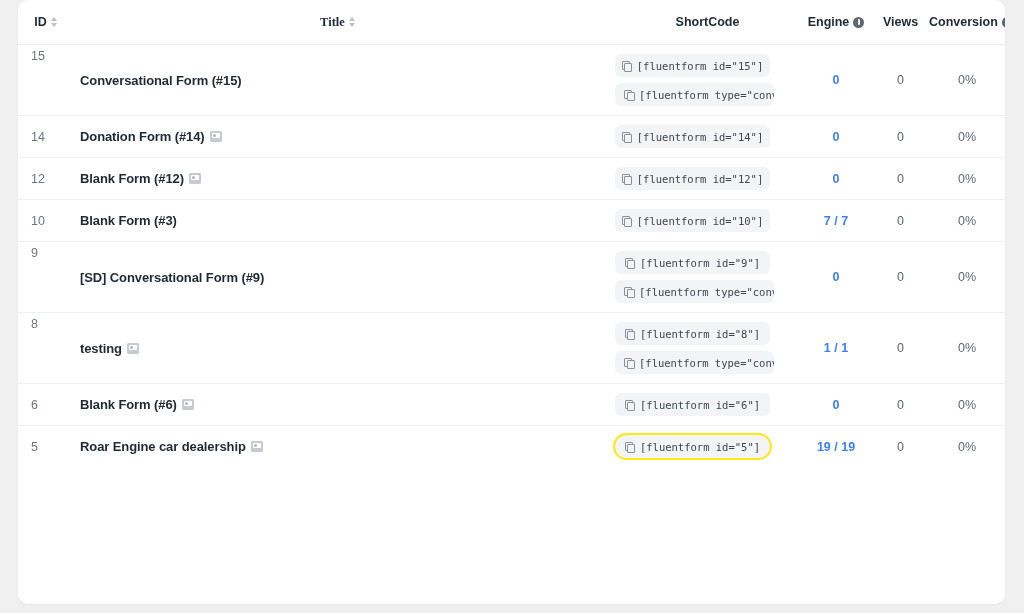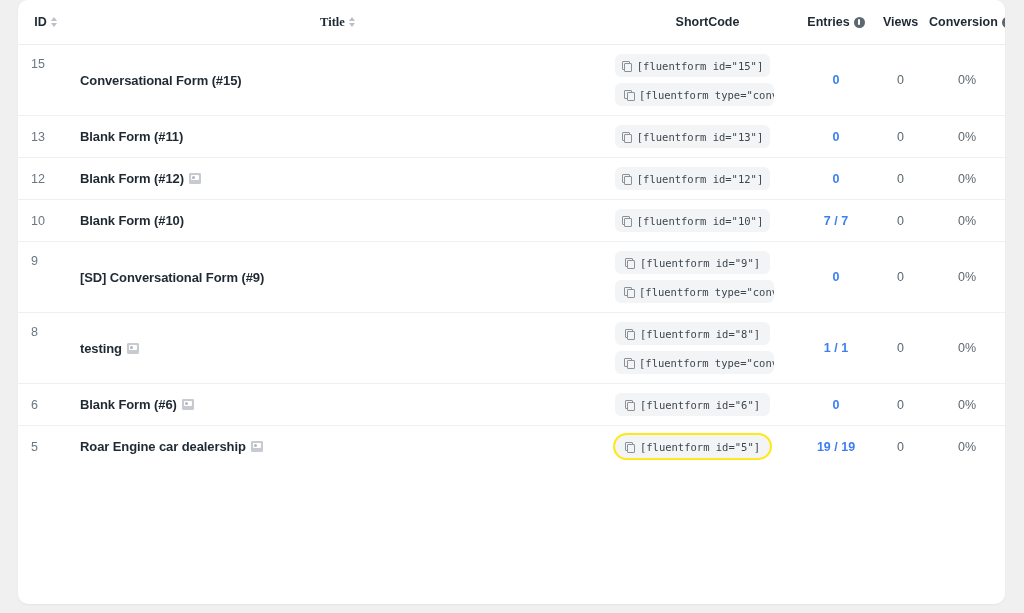--- a/index.html
+++ b/index.html
@@ -115,21 +115,21 @@
   tbody td {
     padding: 0;
     vertical-align: middle;
     font-size: 13px;
     color: #1f2933;
   }
 
   td.cell-id {
     vertical-align: top;
     padding-left: 13px;
-    padding-top: 12px;
+    padding-top: 4px;
     font-size: 12.5px;
     color: #6b7682;
     font-weight: 400;
   }
   td.cell-id.mid {
     vertical-align: middle;
     padding-top: 0;
   }
 
   td.cell-title {
@@ -284,21 +284,21 @@
               </span>
           </span>
         </th>
         <th class="h-short">
           <span class="hcell">
             <span>ShortCode</span>
           </span>
         </th>
         <th class="h-entries">
           <span class="hcell">
-            <span>Entries</span>
+            <span>Engine</span>
             <span class="info-icon"></span>
           </span>
         </th>
         <th class="h-views">
           <span class="hcell">
             <span>Views</span>
           </span>
         </th>
         <th class="h-conv">
           <span class="hcell">
@@ -326,31 +326,32 @@
                 <span class="copy-icon"></span>
                 <span class="sc-text">[fluentform type="conve…</span>
               </div>
             </div>
           </td>
           <td class="cell-entries"><span class="entries-link">0</span></td>
           <td class="cell-views"><span class="views-val">0</span></td>
           <td class="cell-conv"><span class="conv-val">0%</span></td>
         </tr>
         <tr>
-          <td class="cell-id mid">13</td>
-          <td class="cell-title">
-            <div class="title-wrap">
-              <span class="title-text">Blank Form (#11)</span>
-            </div>
-          </td>
-          <td class="cell-short">
-            <div class="sc-stack">
-              <div class="shortcode wide">
-                <span class="copy-icon"></span>
-                <span class="sc-text">[fluentform id="13"]</span>
+          <td class="cell-id mid">14</td>
+          <td class="cell-title">
+            <div class="title-wrap">
+              <span class="title-text">Donation Form (#14)</span>
+              <span class="form-badge-icon"></span>
+            </div>
+          </td>
+          <td class="cell-short">
+            <div class="sc-stack">
+              <div class="shortcode wide">
+                <span class="copy-icon"></span>
+                <span class="sc-text">[fluentform id="14"]</span>
               </div>
             </div>
           </td>
           <td class="cell-entries"><span class="entries-link">0</span></td>
           <td class="cell-views"><span class="views-val">0</span></td>
           <td class="cell-conv"><span class="conv-val">0%</span></td>
         </tr>
         <tr>
           <td class="cell-id mid">12</td>
           <td class="cell-title">
@@ -368,21 +369,21 @@
             </div>
           </td>
           <td class="cell-entries"><span class="entries-link">0</span></td>
           <td class="cell-views"><span class="views-val">0</span></td>
           <td class="cell-conv"><span class="conv-val">0%</span></td>
         </tr>
         <tr>
           <td class="cell-id mid">10</td>
           <td class="cell-title">
             <div class="title-wrap">
-              <span class="title-text">Blank Form (#10)</span>
+              <span class="title-text">Blank Form (#3)</span>
             </div>
           </td>
           <td class="cell-short">
             <div class="sc-stack">
               <div class="shortcode wide">
                 <span class="copy-icon"></span>
                 <span class="sc-text">[fluentform id="10"]</span>
               </div>
             </div>
           </td>

